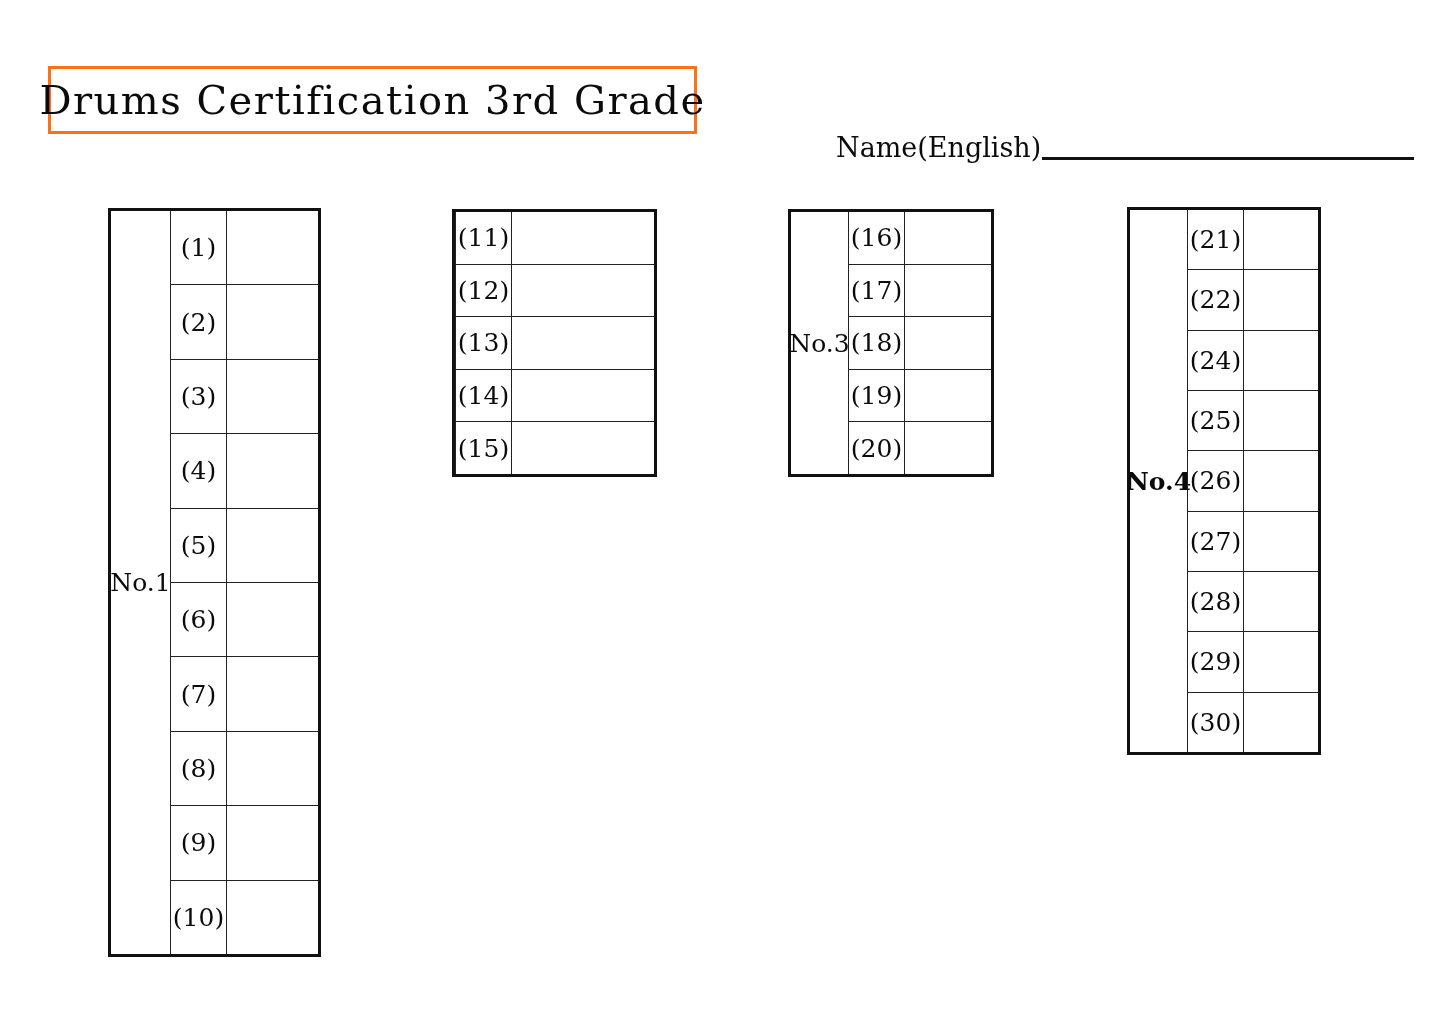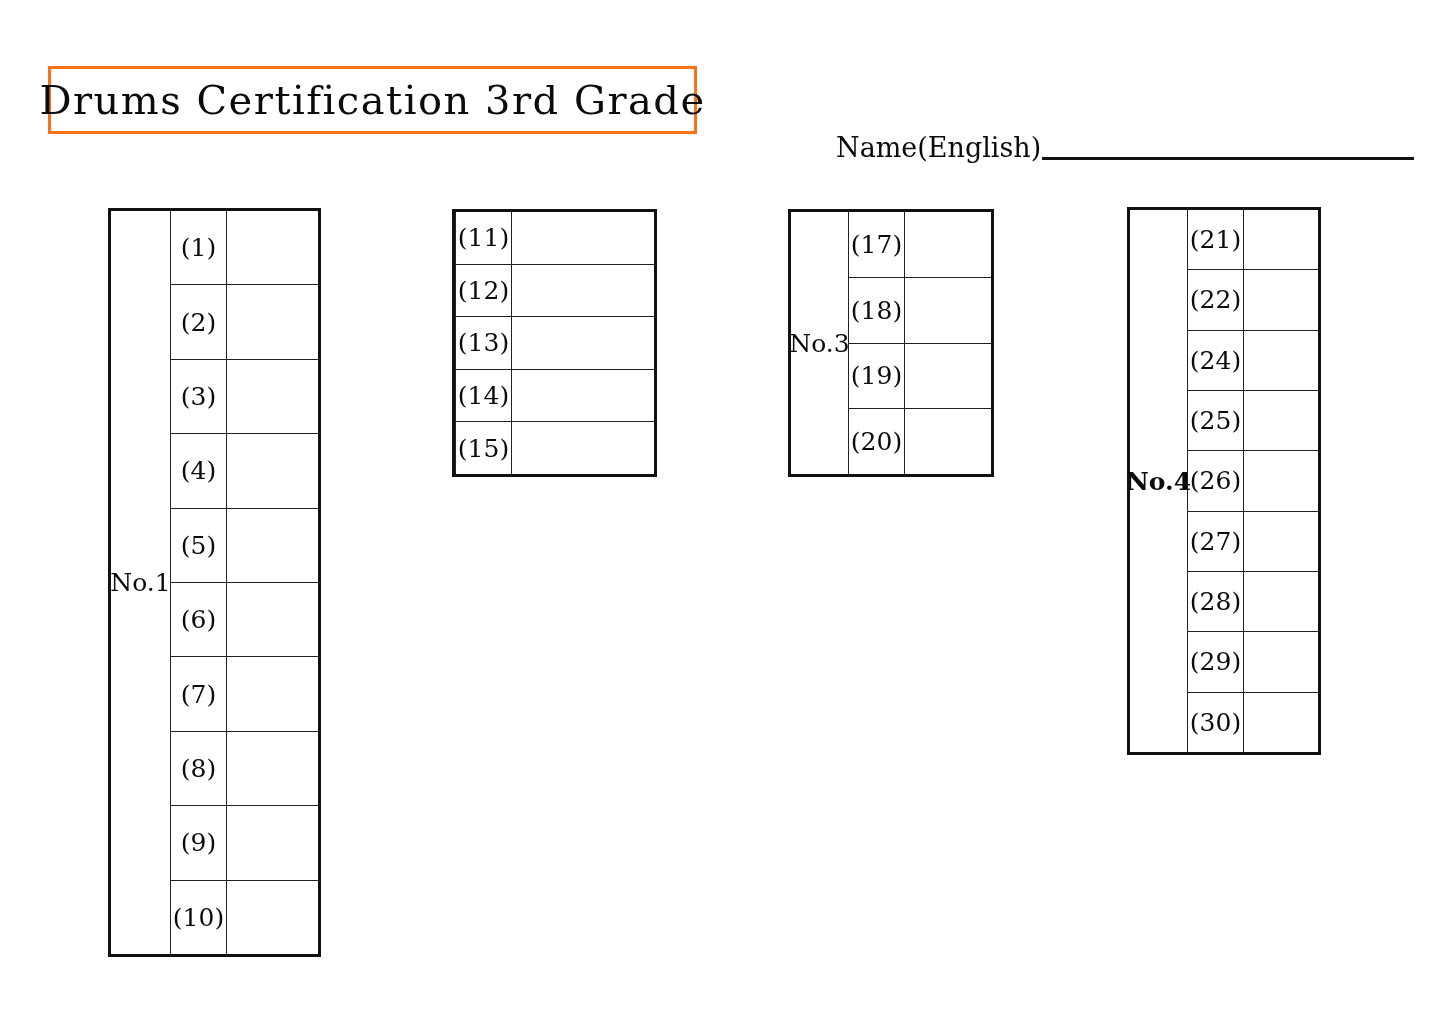--- a/index.html
+++ b/index.html
@@ -211,20 +211,24 @@
         <div class="qnum">(15)</div>
         <div class="qans"></div>
       </div>
     </div>
   </div>
 
   <div class="qtable" id="table-3">
     <div class="no-cell">No.3</div>
     <div class="rows">
       <div class="qrow">
+        <div class="qnum">(16)</div>
+        <div class="qans"></div>
+      </div>
+      <div class="qrow">
         <div class="qnum">(17)</div>
         <div class="qans"></div>
       </div>
       <div class="qrow">
         <div class="qnum">(18)</div>
         <div class="qans"></div>
       </div>
       <div class="qrow">
         <div class="qnum">(19)</div>
         <div class="qans"></div>

